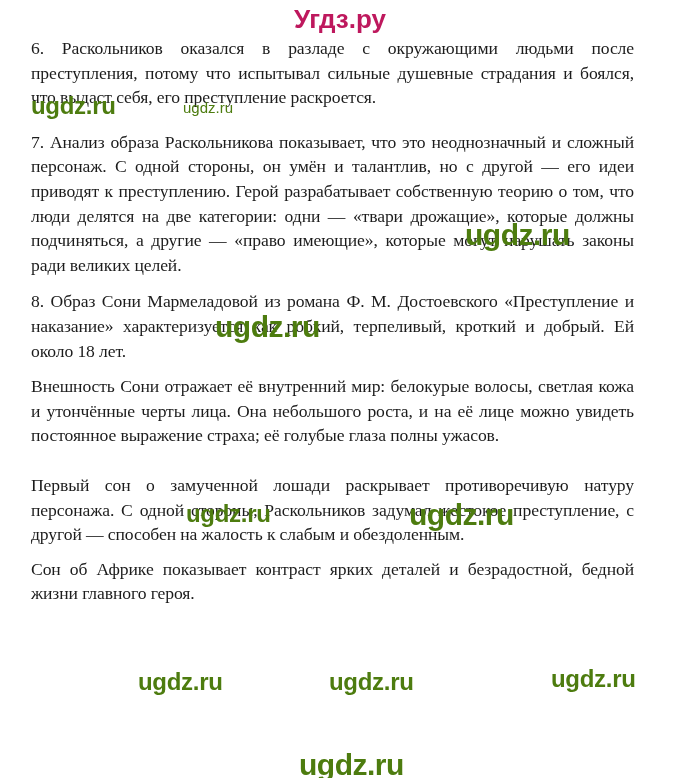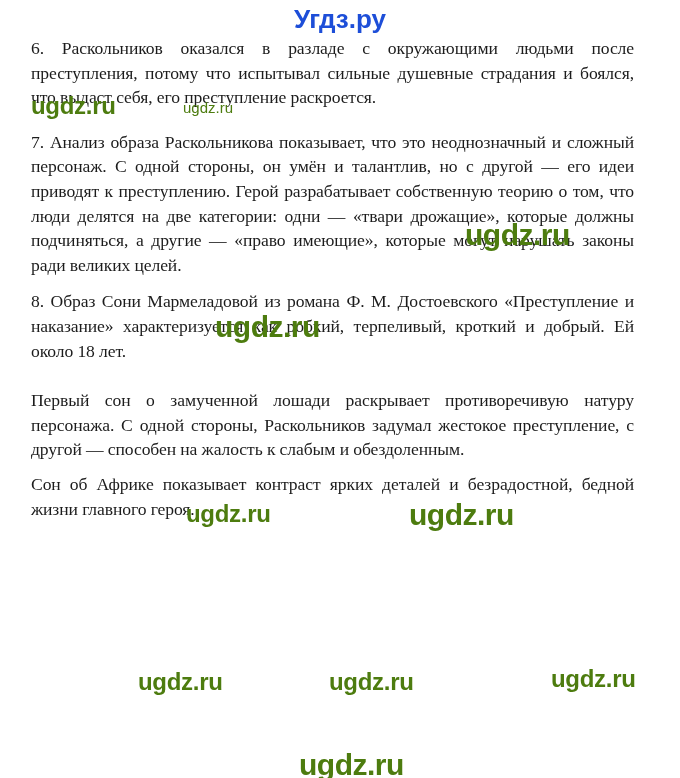--- a/index.html
+++ b/index.html
@@ -17,21 +17,21 @@
     .site-title {
       position: absolute;
       top: 2px;
       left: 0;
       width: 680px;
       text-align: center;
       font-family: "Liberation Sans", "DejaVu Sans", sans-serif;
       font-weight: bold;
       font-size: 26px;
       line-height: 34px;
-      color: #1d4ed8;
+      color: #be185d;
     }
     .page {
       position: absolute;
       left: 31px;
       top: 36px;
       width: 603px;
       font-family: "Liberation Serif", "DejaVu Serif", serif;
       font-size: 17.6px;
       line-height: 24.6px;
       color: #1c1c1c;
@@ -56,20 +56,21 @@
   </style>
 </head>
 <body>
 
 <div class="site-title">Угдз.ру</div>
 
 <div class="page">
   <p class="para">6. Раскольников оказался в разладе с окружающими людьми после преступления, потому что испытывал сильные душевные страдания и боялся, что выдаст себя, его преступление раскроется.</p>
   <p class="para" style="margin-top:20px">7. Анализ образа Раскольникова показывает, что это неоднозначный и сложный персонаж. С одной стороны, он умён и талантлив, но с другой — его идеи приводят к преступлению. Герой разрабатывает собственную теорию о том, что люди делятся на две категории: одни — «твари дрожащие», которые должны подчиняться, а другие — «право имеющие», которые могут нарушать законы ради великих целей.</p>
   <p class="para" style="margin-top:12px">8. Образ Сони Мармеладовой из романа Ф. М. Достоевского «Преступление и наказание» характеризуется как робкий, терпеливый, кроткий и добрый. Ей около 18 лет.</p>
+  <p class="para" style="margin-top:11px">Внешность Сони отражает её внутренний мир: белокурые волосы, светлая кожа и утончённые черты лица. Она небольшого роста, и на её лице можно увидеть постоянное выражение страха; её голубые глаза полны ужасов.</p>
   <p class="para" style="margin-top:25px">Первый сон о замученной лошади раскрывает противоречивую натуру персонажа. С одной стороны, Раскольников задумал жестокое преступление, с другой — способен на жалость к слабым и обездоленным.</p>
   <p class="para" style="margin-top:10px">Сон об Африке показывает контраст ярких деталей и безрадостной, бедной жизни главного героя.</p>
 </div>
 
 <div class="wm mid" style="left:31px;  top:94px;">ugdz.ru</div>
 <div class="wm small" style="left:183px; top:100px;">ugdz.ru</div>
 <div class="wm big" style="left:465px; top:220px;">ugdz.ru</div>
 <div class="wm big" style="left:215px; top:312px;">ugdz.ru</div>
 <div class="wm mid" style="left:186px; top:502px;">ugdz.ru</div>
 <div class="wm big" style="left:409px; top:500px;">ugdz.ru</div>

